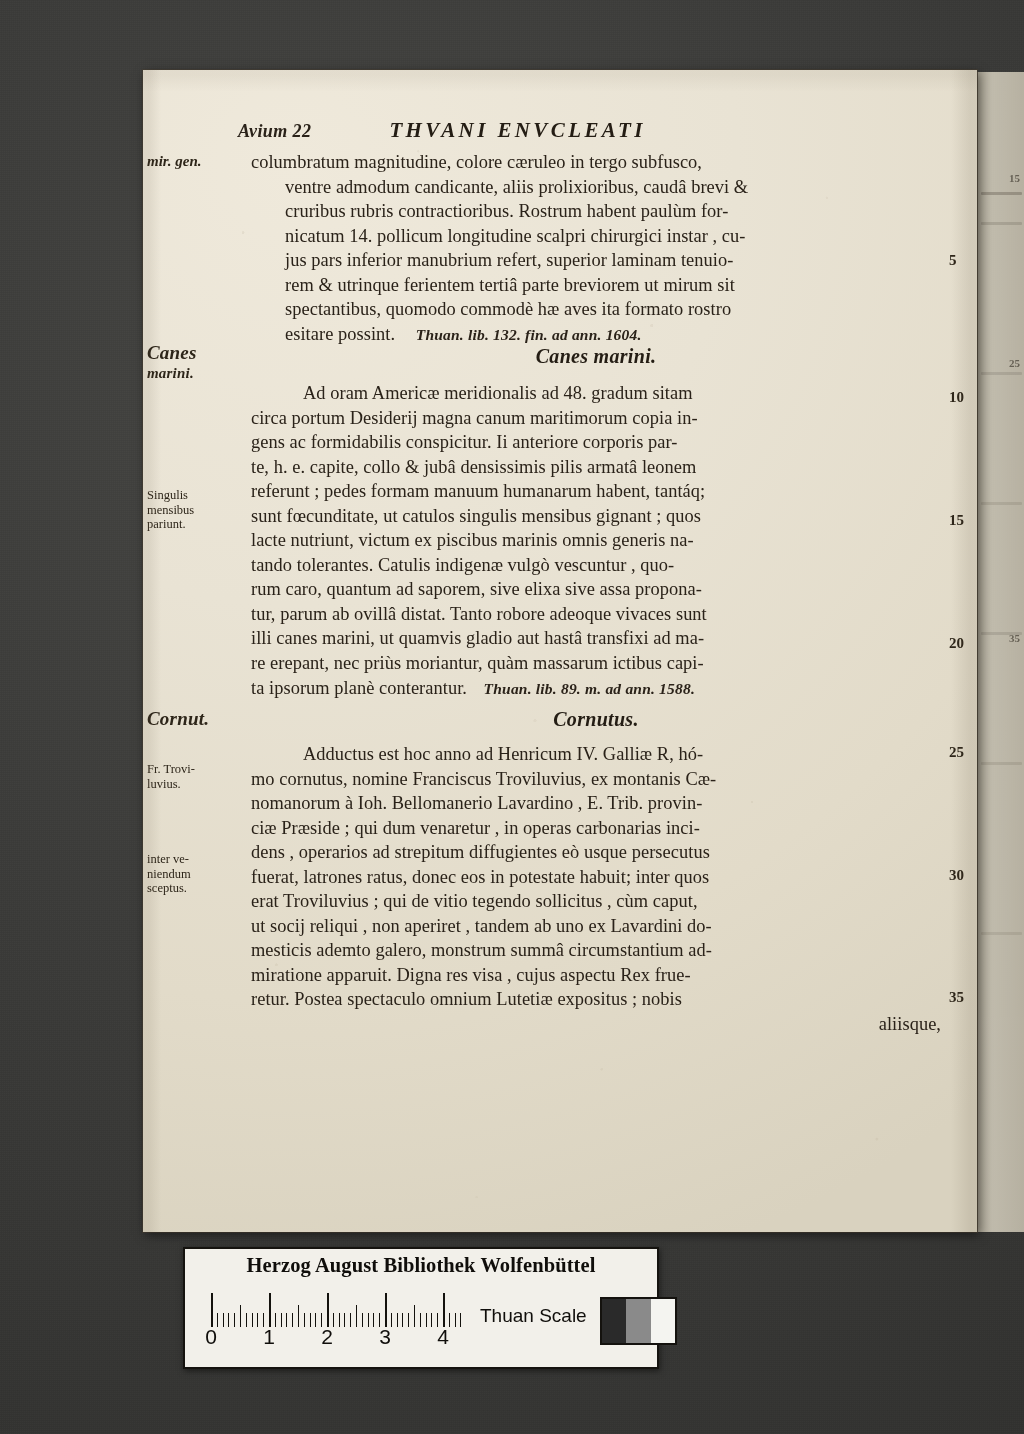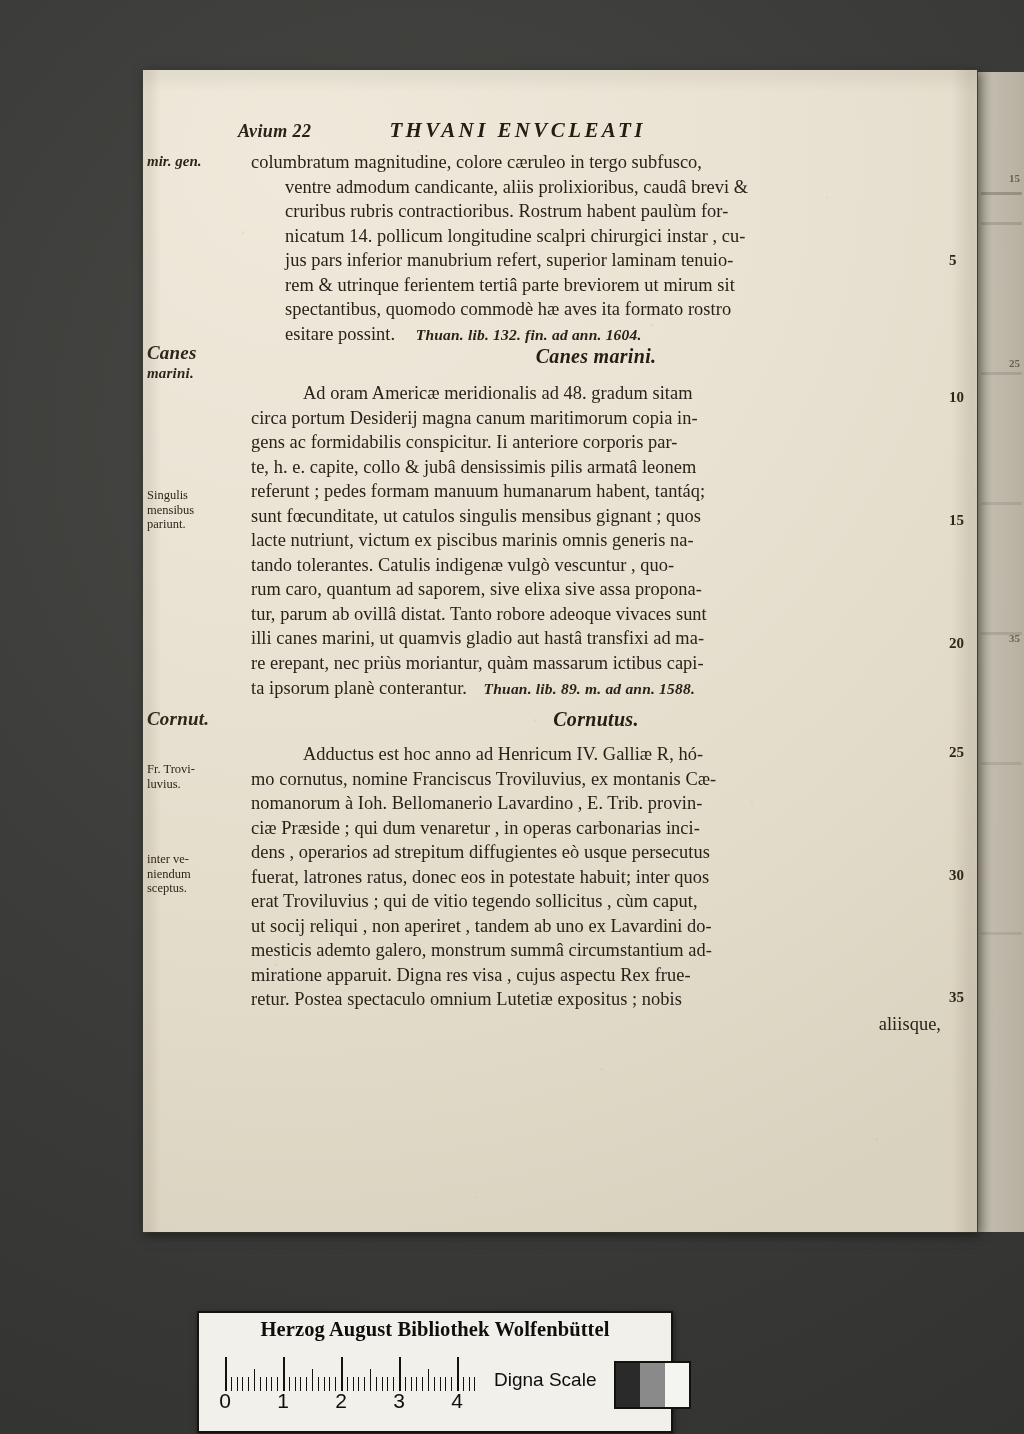--- a/index.html
+++ b/index.html
@@ -120,25 +120,24 @@
 
   
   .lineno{
     position:absolute;left:806px;width:34px;
     font-size:15px;font-weight:bold;color:#2d2519;
     font-family:"Liberation Serif",serif;
   }
 
   
   #target-card{
-    position:absolute;left:183px;top:1311px;width:472px;height:118px;
+    position:absolute;left:183px;top:1247px;width:472px;height:118px;
     background:#f2f0ea;
     border:2px solid #15130f;
     box-shadow:1px 2px 6px rgba(0,0,0,.5);
-    margin-left:14px;
   }
   #target-title{
     position:absolute;left:0;right:0;top:5px;text-align:center;
     font-family:"Liberation Serif",serif;font-weight:bold;
     font-size:20.5px;color:#100e0b;letter-spacing:.1px;
   }
   #ruler{
     position:absolute;left:22px;top:42px;width:258px;height:66px;
   }
   #ruler .ticks{position:absolute;left:0;top:0;width:258px;height:36px;}
@@ -351,21 +350,21 @@
         </div>
       <div class="nums">
           <div class="num" style="left: 4px;">0</div>
           <div class="num" style="left: 62px;">1</div>
           <div class="num" style="left: 120px;">2</div>
           <div class="num" style="left: 178px;">3</div>
           <div class="num" style="left: 236px;">4</div>
         </div>
     </div>
 
-    <div id="grayscale-label">Digna Scale</div>
+    <div id="grayscale-label">Thuan Scale</div>
     <div id="grayscale-patches">
         <span style="background: rgb(42, 42, 42);"></span>
         <span style="background: rgb(138, 138, 138);"></span>
         <span style="background: rgb(244, 244, 240);"></span>
       </div>
   </div>
 
 
 </div>
 

